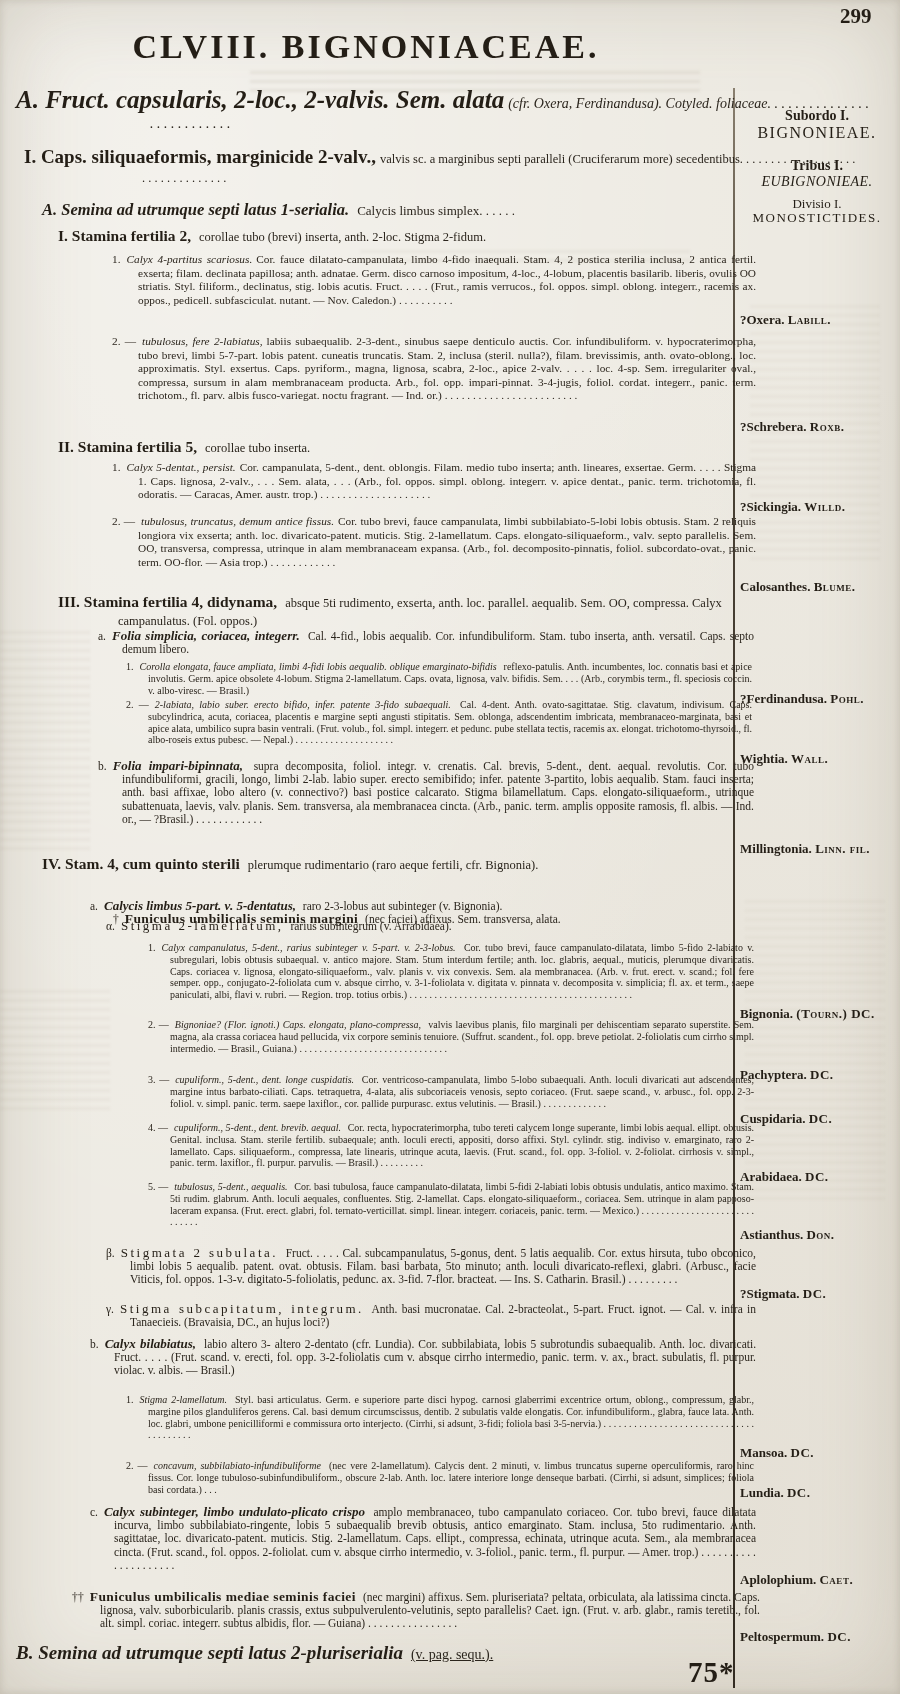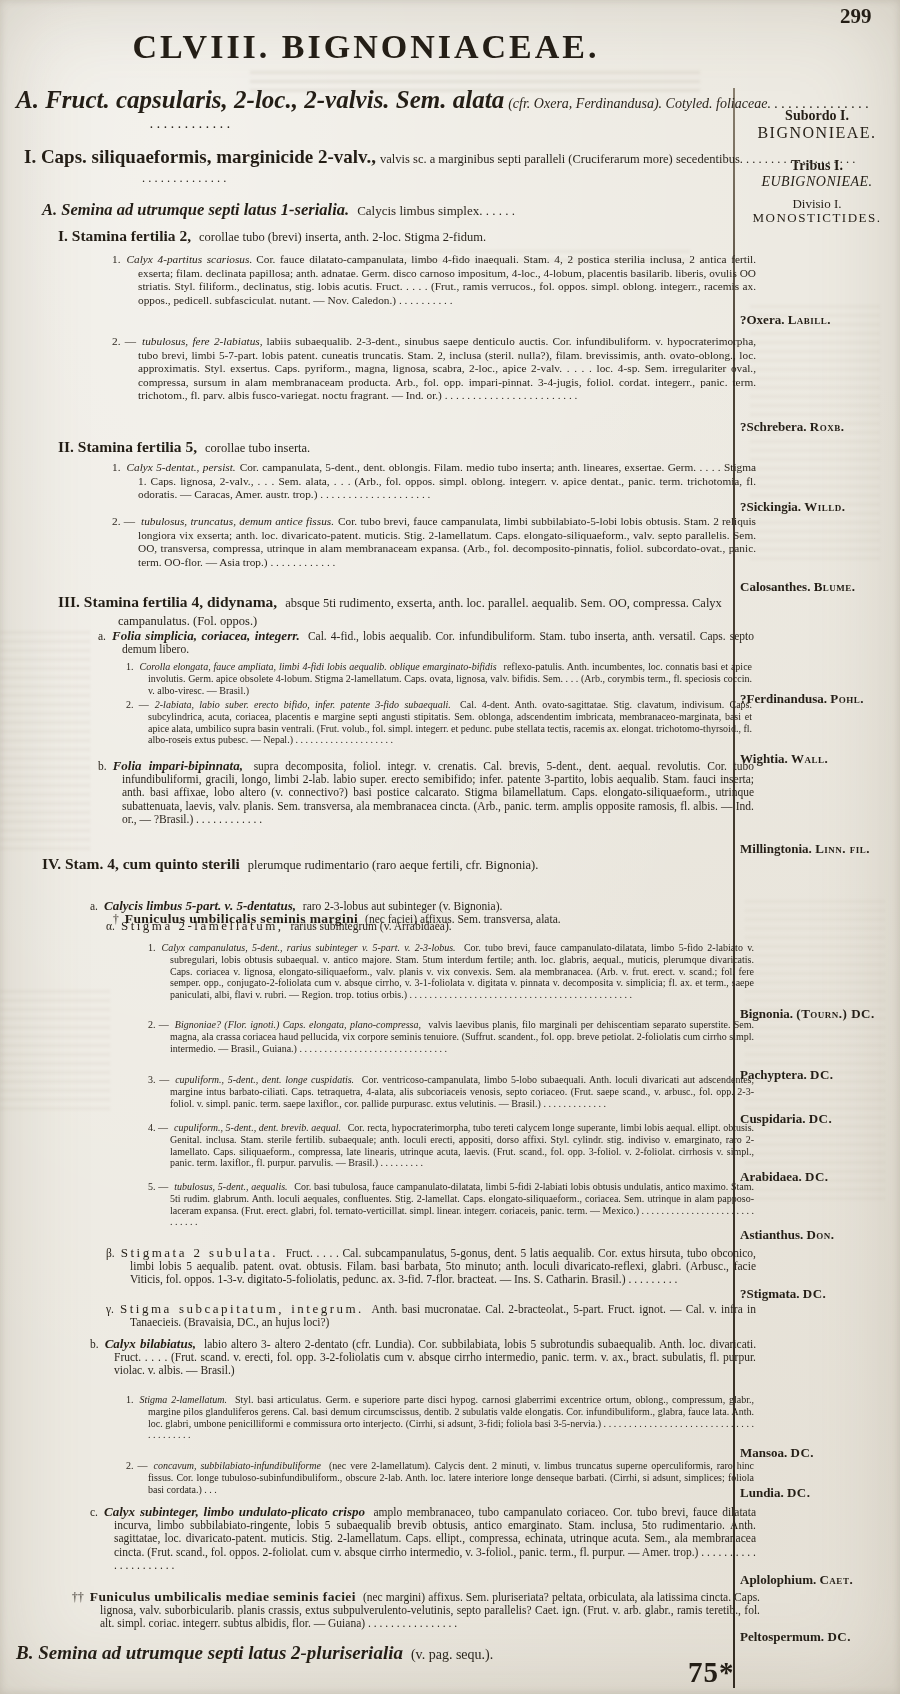--- a/index.html
+++ b/index.html
@@ -17,21 +17,21 @@
   .blk{position:absolute;}
   .t-title{font-size:34px;font-weight:bold;letter-spacing:3px;text-align:center;color:#241e16;}
   .t-pageno{font-size:21px;font-weight:bold;color:#241e16;}
   .t-bigA .lead{font-size:25px;font-weight:bold;color:#241e16;}
   .t-bigA .body{font-size:14px;}
   .t-sec .lead{font-size:19px;font-weight:bold;color:#241e16;}
   .t-sec .body{font-size:12.5px;}
   .t-AA .lead{font-size:16.5px;font-weight:bold;font-style:italic;color:#241e16;}
   .t-AA .body{font-size:13px;}
   .t-B .lead{font-size:19px;font-weight:bold;font-style:italic;color:#241e16;}
-  .t-B .body{font-size:14px;}
+  .t-B .body{font-size:14px;text-decoration:underline;}
   .t-rom .lead{font-size:15.5px;font-weight:bold;color:#241e16;}
   .t-rom .body{font-size:12.5px;}
   .t-item{font-size:11.3px;line-height:13.5px;text-align:justify;}
   .t-item .lead{font-style:italic;}
   .t-small{font-size:10px;line-height:11.8px;text-align:justify;}
   .t-small .lead{font-style:italic;}
   .t-sub .lead{font-weight:bold;font-style:italic;font-size:13px;color:#241e16;margin-top:11px;}
   .t-sub{font-size:11.5px;line-height:13.2px;text-align:justify;}
   .t-dag .lead{font-weight:bold;font-size:13.5px;letter-spacing:.4px;color:#241e16;}
   .t-dag{font-size:11.5px;line-height:13.2px;text-align:justify;}

